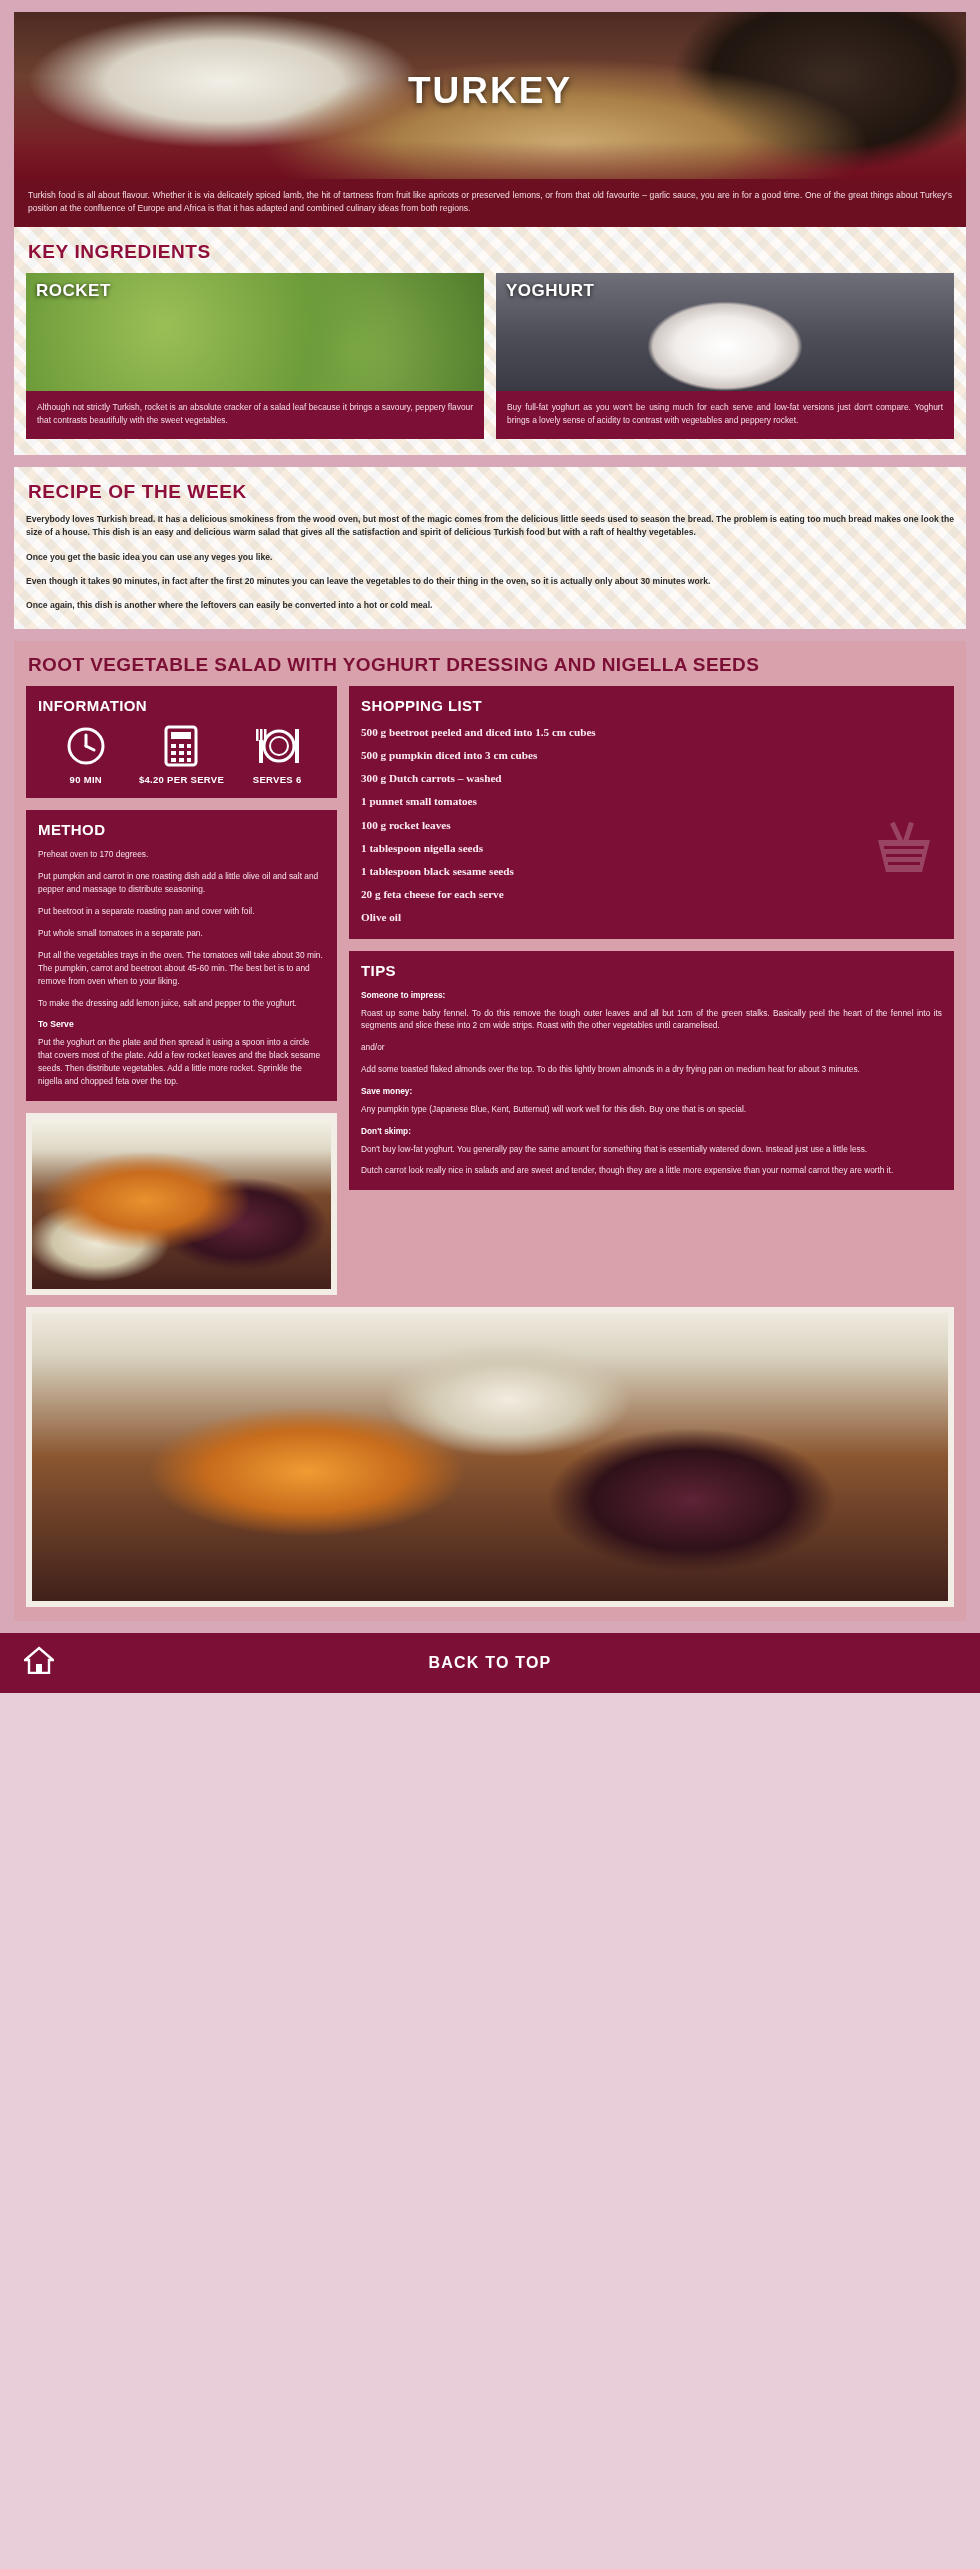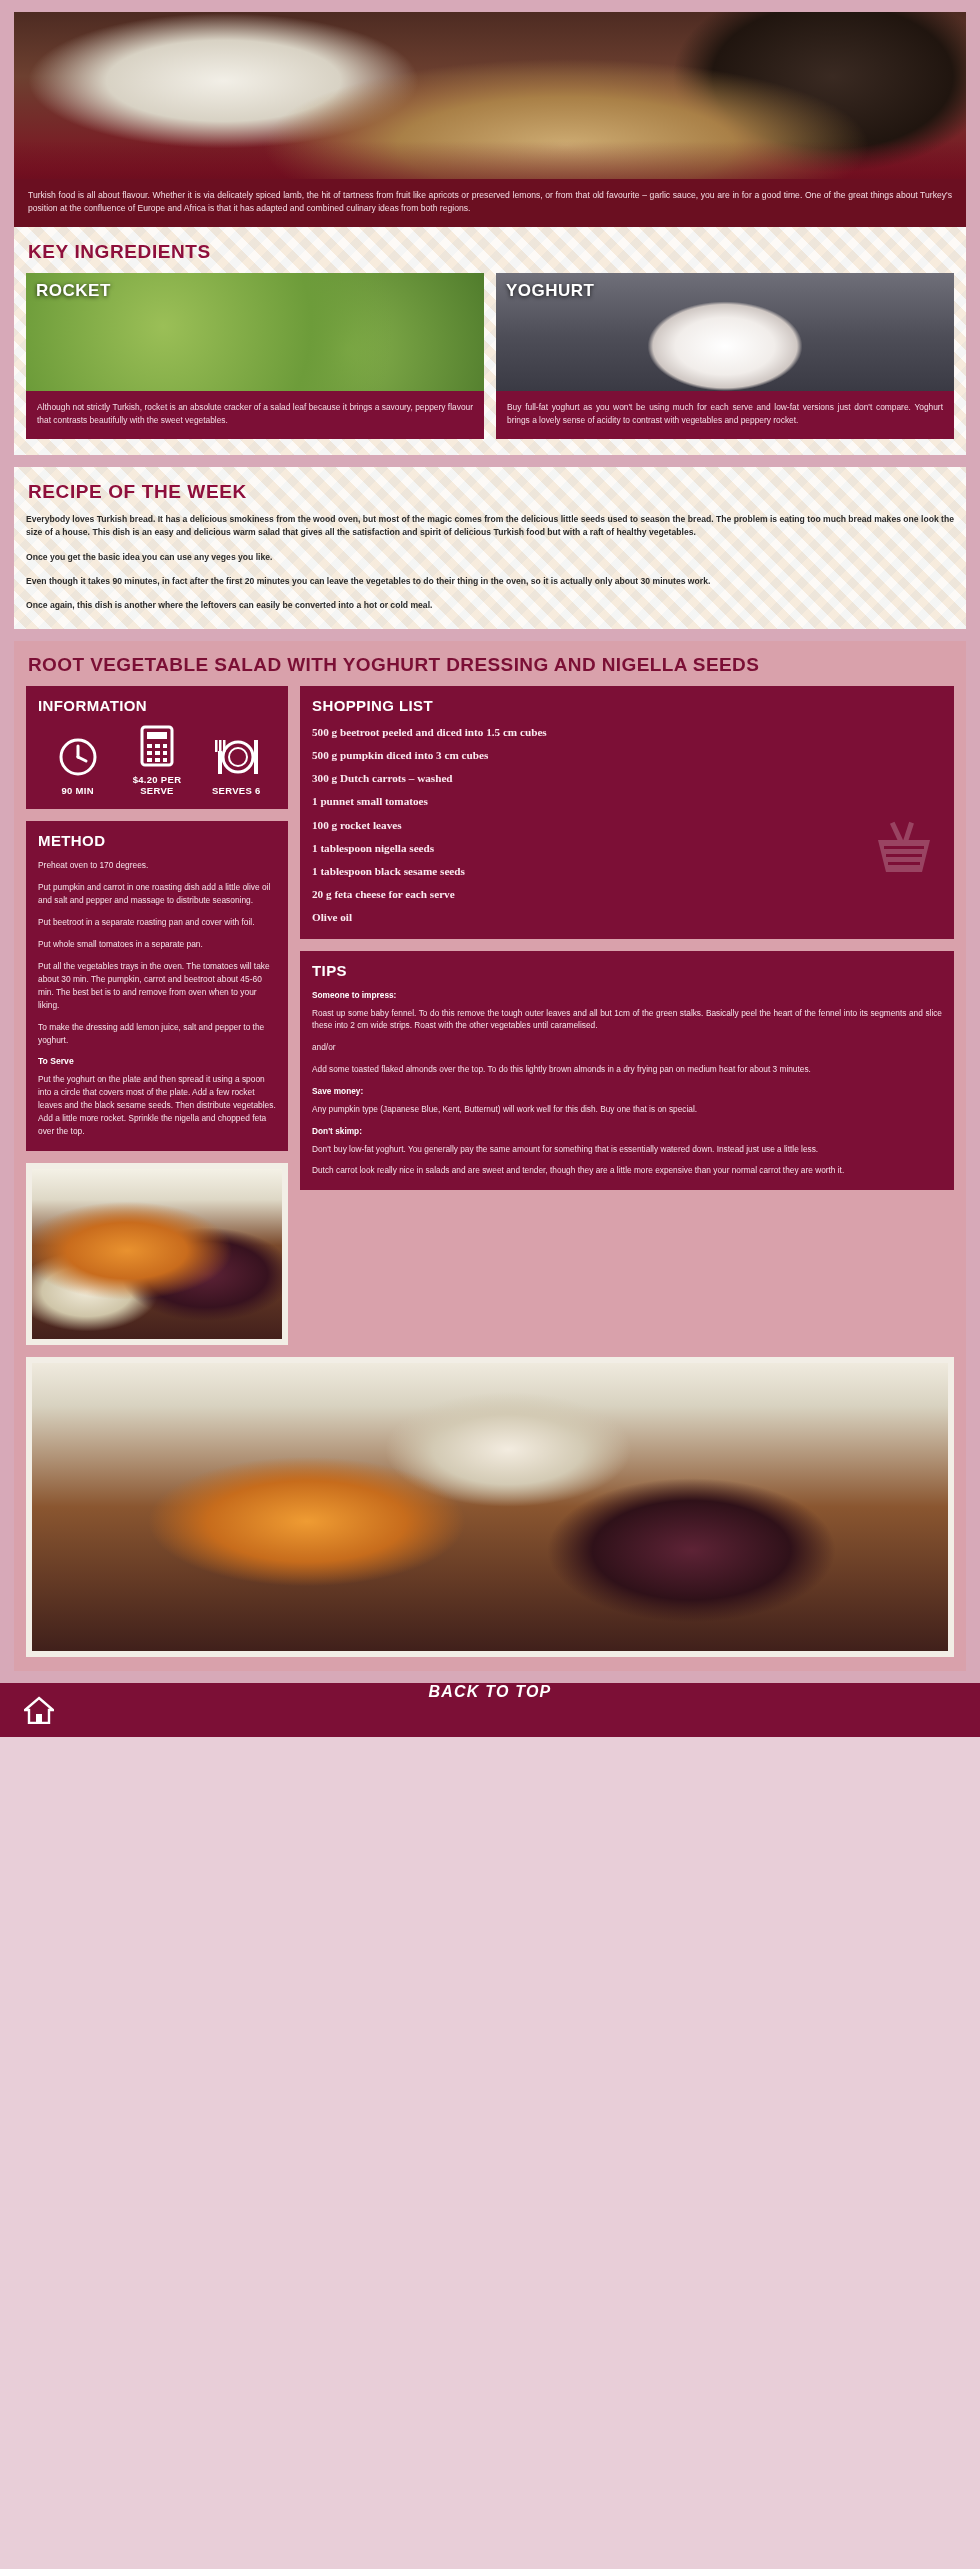--- a/index.html
+++ b/index.html
@@ -140,21 +140,21 @@
   .recipe-title {
     color: #7b0f35;
     font-size: 19px;
     font-weight: bold;
     letter-spacing: .4px;
     font-family: "Liberation Sans Narrow","Liberation Sans",sans-serif;
     margin: 3px 0 10px 2px;
     text-transform: uppercase;
   }
   .recipe-cols { display: flex; gap: 12px; align-items: flex-start; }
-  .col-left { width: 262px; }
+  .col-left { width: 311px; }
   .col-right { flex: 1; }
 
   .panel {
     background: #7c0f36;
     color: #f6e3ea;
     padding: 11px 12px 13px 12px;
     margin-bottom: 12px;
   }
   .panel h3 {
     margin: 0 0 10px 0;
@@ -212,44 +212,44 @@
       radial-gradient(ellipse 180px 90px at 72% 65%, #5e2336 0%, #2f1119 55%, transparent 80%),
       radial-gradient(ellipse 150px 70px at 52% 30%, #f3ece0 0%, #d3cab4 50%, transparent 82%),
       linear-gradient(180deg,#efeade 0%,#d8d2c0 15%,#8a5630 50%,#40201b 100%);
     border: 6px solid #f2eee6;
   }
 
   
   .footer {
     margin: 0 -14px;
     background: #7c0f36;
-    height: 54px;
+    height: 60px;
     display: flex;
-    align-items: flex-start;
+    align-items: center;
     justify-content: center;
     position: relative;
-    font-style: italic;
   }
   .footer-text {
     color: #fff;
     font-size: 16px;
     letter-spacing: 1.2px;
     font-weight: bold;
     font-family: "Liberation Sans Narrow","Liberation Sans",sans-serif;
   }
   .home-icon { position: absolute; left: 24px; top: 13px; }
   .page-pad-bottom { height: 12px; }
 </style>
 </head>
 <body>
 
 <div class="page">
 
   <div class="hero">
     <div class="hero-photo"></div>
+    <div class="hero-title">TURKEY</div>
     <div class="hero-intro">Turkish food is all about flavour. Whether it is via delicately spiced lamb, the hit of tartness from fruit like apricots or preserved lemons, or from that old favourite – garlic sauce, you are in for a good time. One of the great things about Turkey's position at the confluence of Europe and Africa is that it has adapted and combined culinary ideas from both regions.</div>
   </div>
 
   <div class="band">
     <div class="sec-title">KEY INGREDIENTS</div>
     <div class="cards">
 
       <div class="card">
         <div class="card-photo p-rocket">
           <div class="card-label">ROCKET</div>

